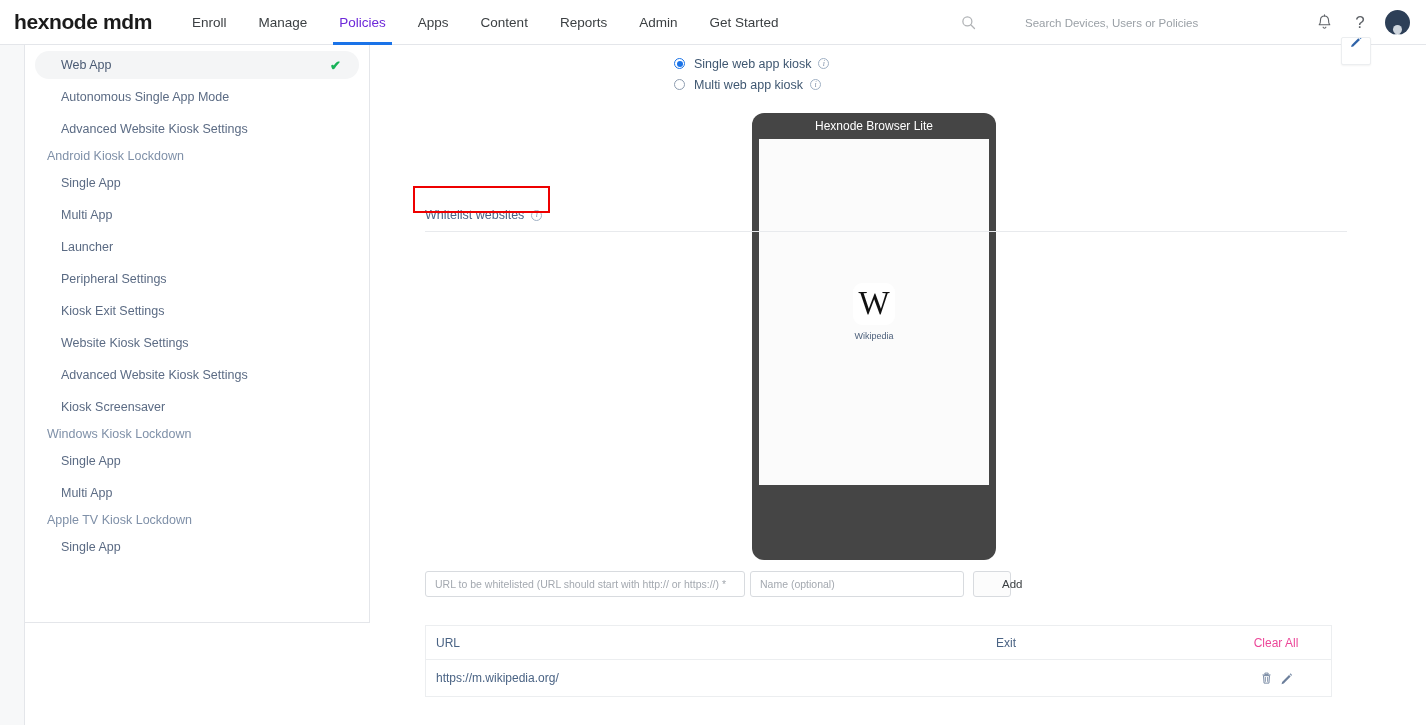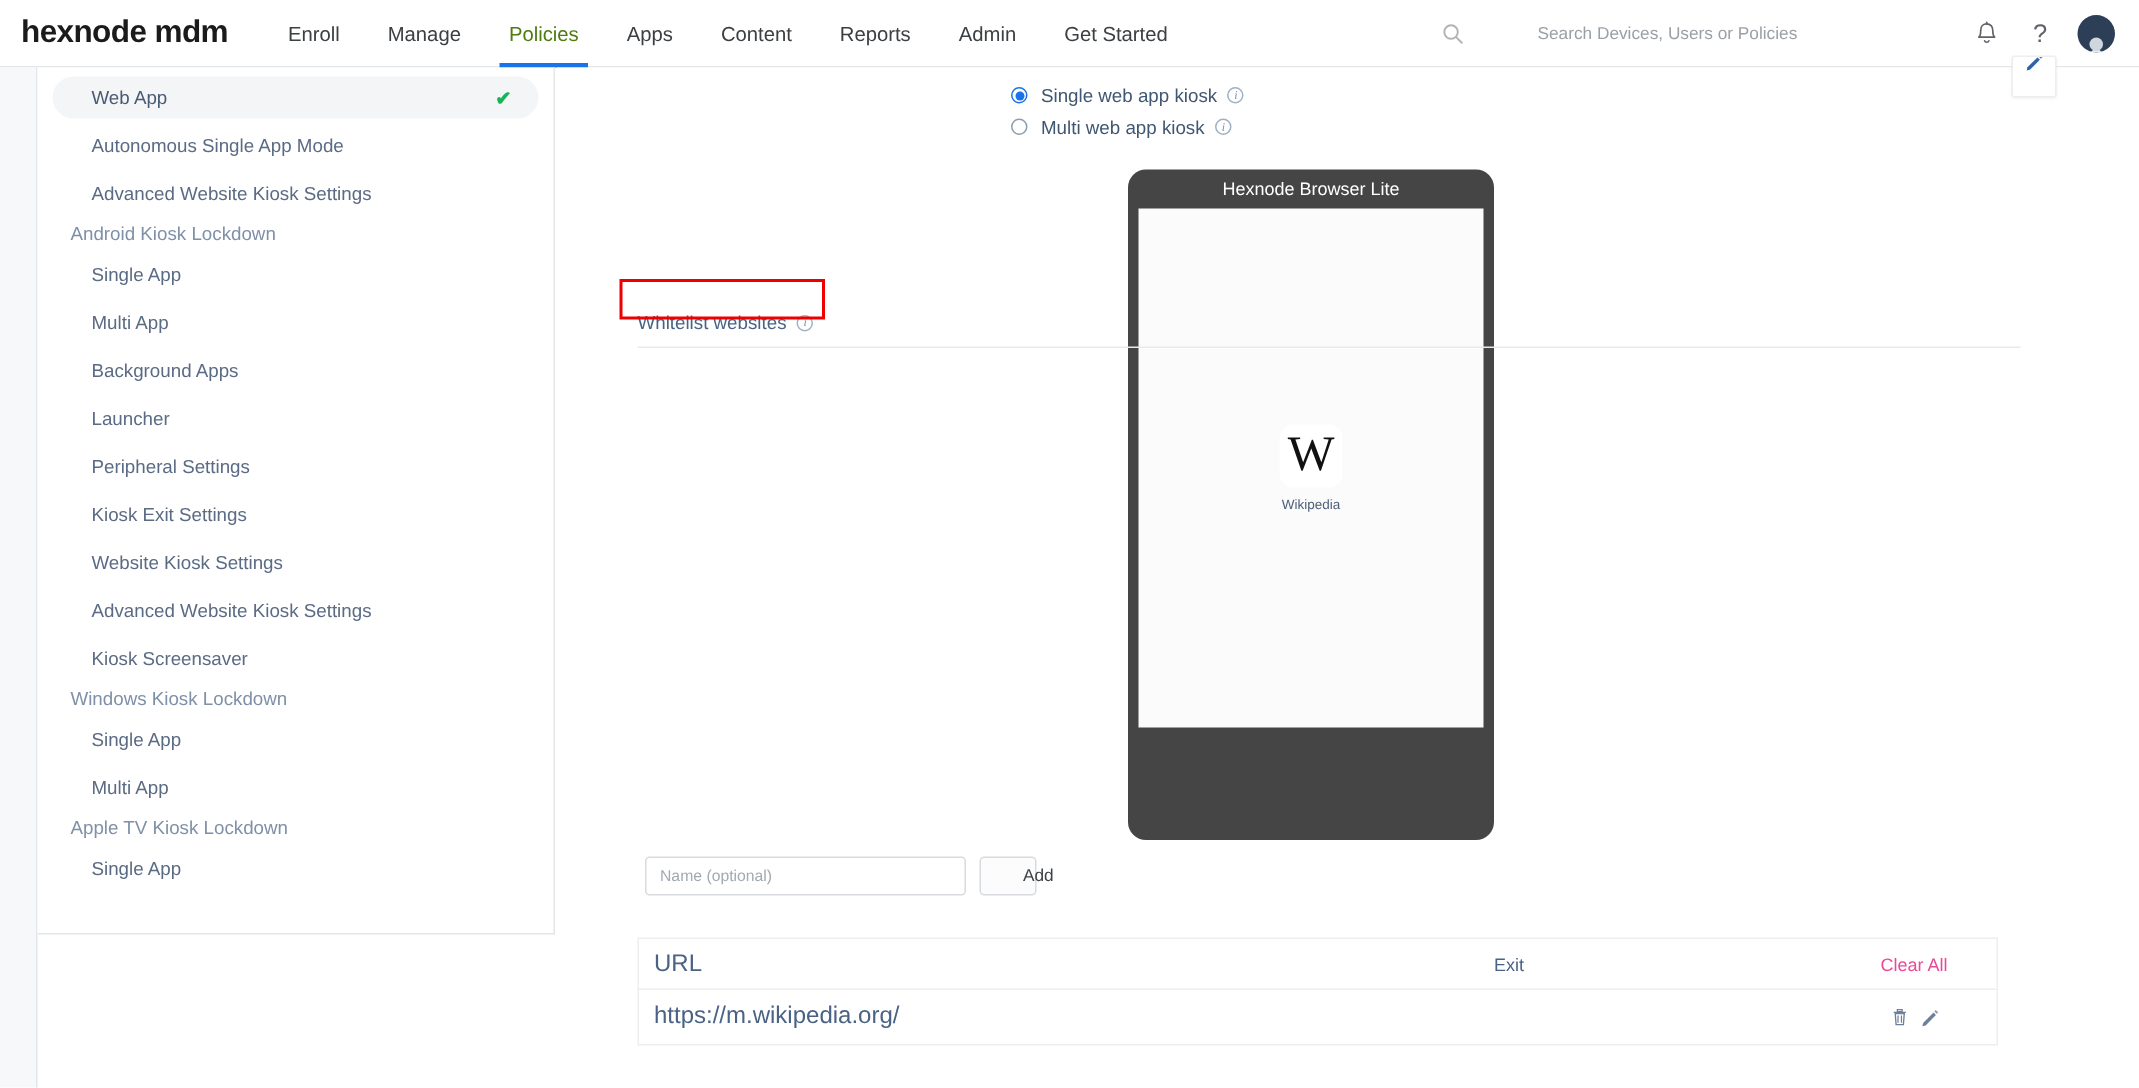--- a/index.html
+++ b/index.html
@@ -34,21 +34,21 @@
   .nav-item {
     position: relative;
     height: 45px;
     display: flex; align-items: center;
     padding: 0 16px;
     font-size: 13.5px;
     color: #3c4043;
     cursor: pointer;
     white-space: nowrap;
   }
-  .nav-item.active { color: #4d7c0f; text-align: right; }
+  .nav-item.active { color: #6d28d9; text-align: right; }
   .nav-item.active::after {
     content: "";
     position: absolute; left: 10px; right: 10px; bottom: 0;
     height: 3px; background: #1a73e8;
   }
 
   .topbar-right {
     position: absolute; right: 0; top: 0;
     height: 45px;
     display: flex; align-items: center;
@@ -268,21 +268,21 @@
     border: 1px solid #eceef0;
     background: #ffffff;
   }
   .tr {
     display: flex; align-items: center;
     height: 34px;
     padding: 0 10px;
   }
   .tr.head { border-bottom: 1px solid #eceef0; }
   .tr.body { height: 36px; }
-  .c-url { flex: 0 0 560px; font-size: 16px; color: #4a6384; }
+  .c-url { flex: 0 0 560px; font-size: 12px; color: #4a6384; }
   .c-name { flex: 1; font-size: 12px; color: #4a6384; }
   .c-act {
     flex: 0 0 90px;
     display: flex; align-items: center; justify-content: center;
     font-size: 12px; color: #ec4899;
     gap: 7px;
   }
   .c-act .clear { cursor: pointer; }
   .act-ico { cursor: pointer; }
 </style>
@@ -346,23 +346,20 @@
 
   <div class="side-group">Android Kiosk Lockdown</div>
 
   <div class="side-item">
     <span>Single App</span>
   </div>
   <div class="side-item gap-a">
     <span>Multi App</span>
   </div>
   <div class="side-item gap-a">
-    <span>Background Apps</span>
-  </div>
-  <div class="side-item gap-a">
     <span>Launcher</span>
   </div>
   <div class="side-item gap-a">
     <span>Peripheral Settings</span>
   </div>
   <div class="side-item gap-a">
     <span>Kiosk Exit Settings</span>
   </div>
   <div class="side-item gap-a">
     <span>Website Kiosk Settings</span>
@@ -424,20 +421,21 @@
     </div>
   </div>
 
   <div class="wl-head">
     <span class="wl-label">Whitelist websites</span>
     <span class="info-i">i</span>
   </div>
   <div class="redbox"></div>
 
   <div class="wl-inputs">
+    <input class="txt txt-url" type="text" placeholder="URL to be whitelisted (URL should start with http:// or https://) *" style="">
     <input class="txt txt-name" type="text" placeholder="Name (optional)" style="">
     <button class="add-btn">Add</button>
   </div>
 
   <div class="tbl">
     <div class="tr head">
       <div class="c-url">URL</div>
       <div class="c-name">Exit</div>
       <div class="c-act">
         <span class="clear">Clear All</span>

